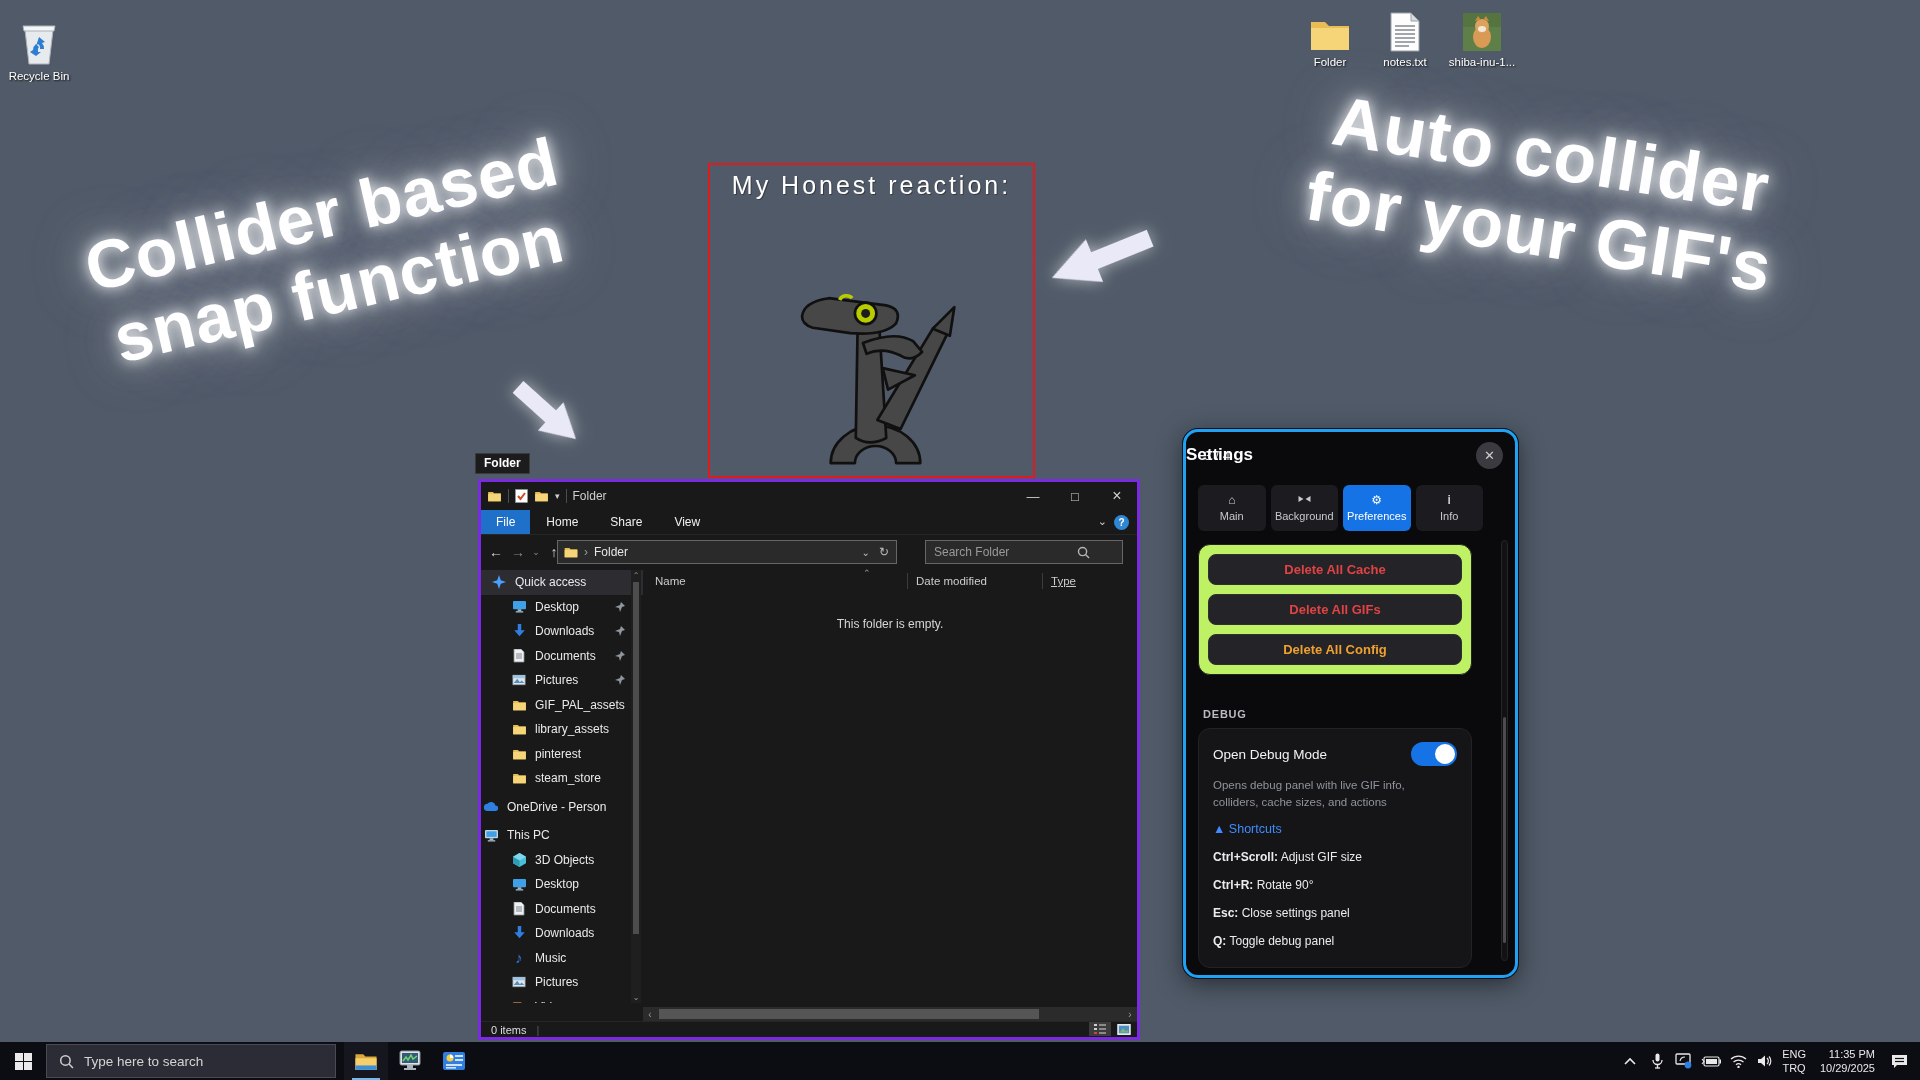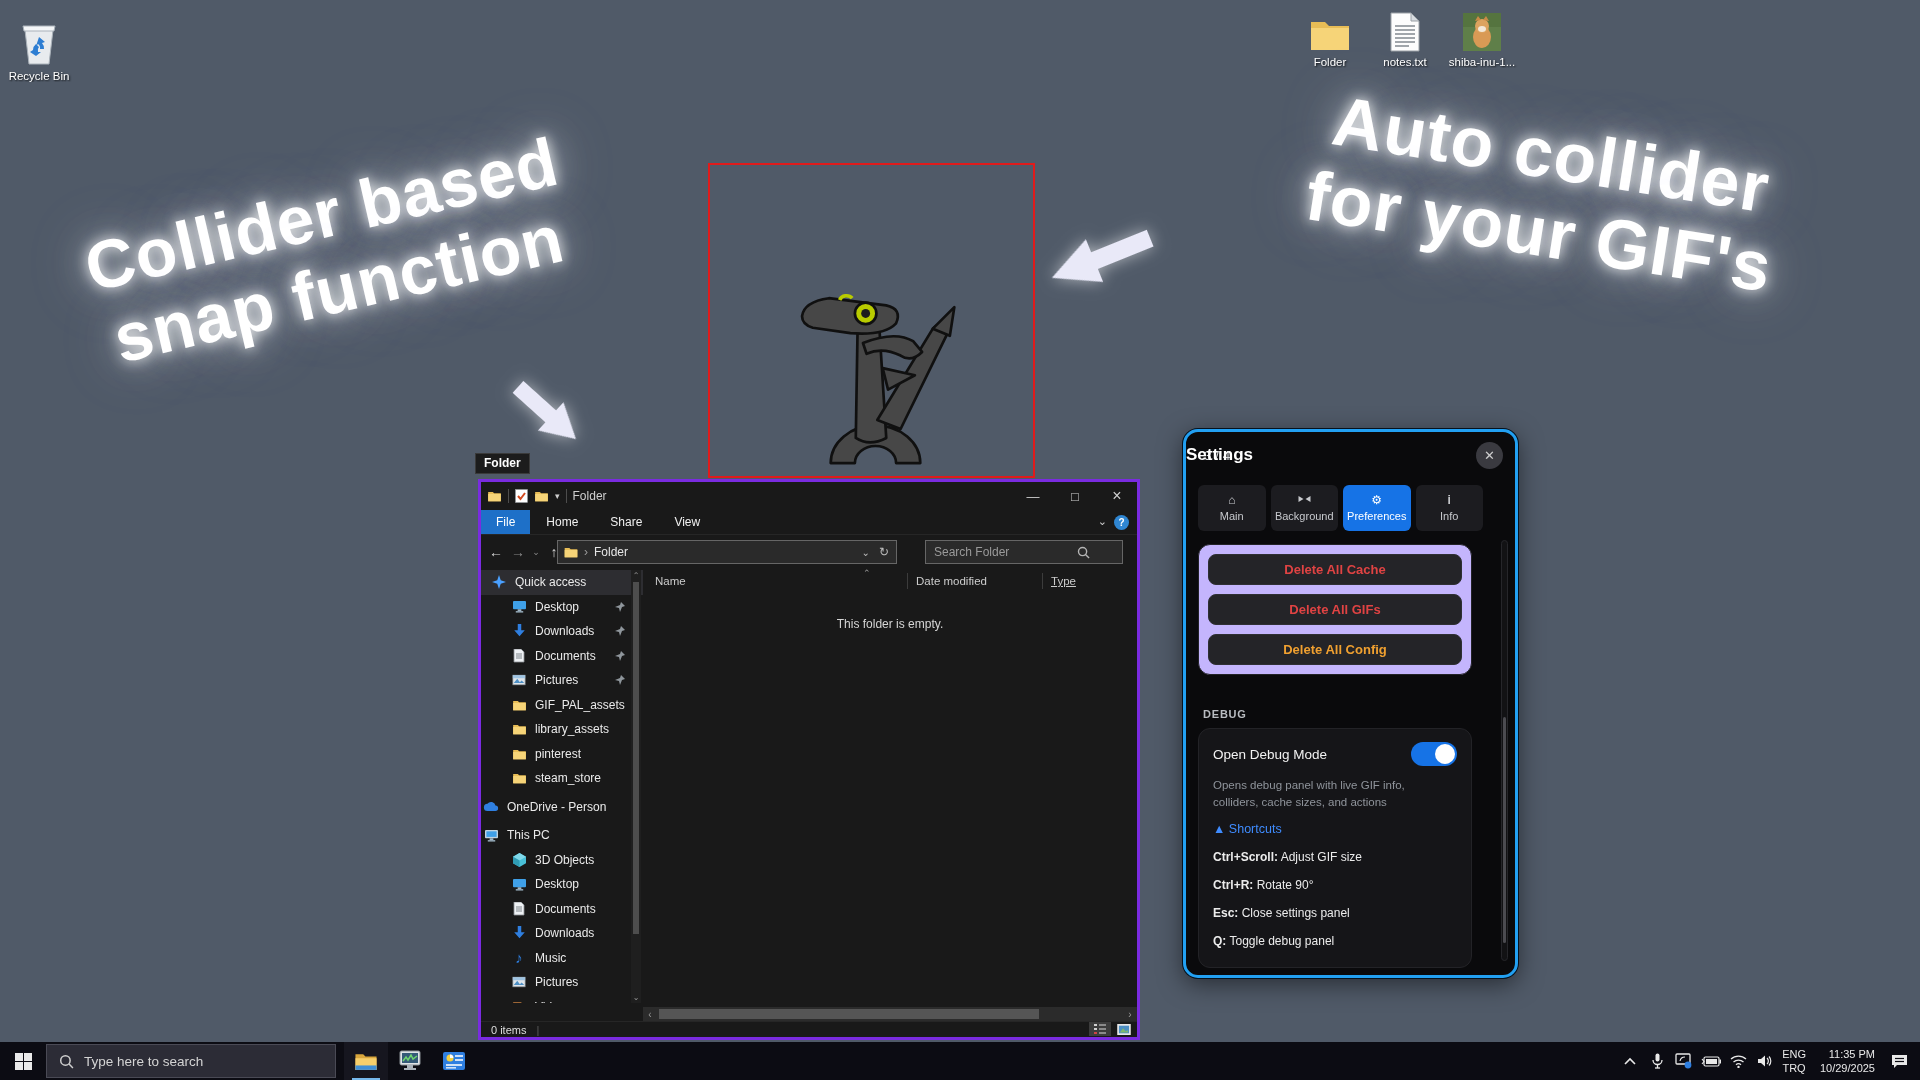--- a/index.html
+++ b/index.html
@@ -71,21 +71,21 @@
   .s-title { position:absolute; width:100%; top:13px; text-align:left; font-size:17px; font-weight:700; color:#fff; }
   .s-close { position:absolute; right:12px; top:10px; width:27px; height:27px; border-radius:50%; background:#3a3a40;
              color:#cfcfcf; display:flex; align-items:center; justify-content:center; font-size:13px; }
   .s-tabs { position:absolute; left:12px; top:53px; width:285px; display:flex; gap:5px; }
   .s-tab { flex:1; height:46px; background:#1c1c20; border-radius:6px; display:flex; flex-direction:column;
            align-items:center; justify-content:center; gap:3px; color:#c7c9cd; font-size:11px; }
   .s-tab .tic { font-size:12px; line-height:12px; height:13px; }
   .s-tab.active { background:#1673e6; color:#fff; }
   .s-scroll { position:absolute; right:7px; top:108px; bottom:14px; width:7px; border:1px solid #26262a; border-radius:4px; background:#121214; }
   .s-sthumb { position:absolute; left:1px; right:1px; top:42%; height:54%; background:#4b4b50; border-radius:3px; }
-  .dgroup { position:absolute; left:12px; top:112px; width:274px; background:#c4b5fd; border:1px solid #232327; border-radius:12px; padding:9px; }
+  .dgroup { position:absolute; left:12px; top:112px; width:274px; background:#bef264; border:1px solid #232327; border-radius:12px; padding:9px; }
   .dbtn { height:31px; background:#242428; border:1px solid #2f2f34; border-radius:8px; display:flex; align-items:center;
           justify-content:center; font-size:13px; font-weight:600; margin-bottom:9px; }
   .dbtn:last-child { margin-bottom:0; }
   .red { color:#e04343; } .orange { color:#f0a030; }
   .s-sec { position:absolute; left:17px; top:276px; font-size:11px; font-weight:700; letter-spacing:.8px; color:#b9bcc1; }
   .dbgcard { position:absolute; left:12px; top:296px; width:274px; height:240px; background:#151518; border:1px solid #232327;
              border-radius:12px; padding:13px 14px; }
   .dbgrow { display:flex; align-items:center; justify-content:space-between; }
   .dbglabel { font-size:13.5px; color:#f2f2f2; }
   .toggle { width:46px; height:24px; border-radius:12px; background:#1673e6; position:relative; }
@@ -183,20 +183,21 @@
 </div>
 
 <svg class="blockarrow" style="left:508px; top:392px; transform:rotate(42deg);" width="78" height="42" viewBox="0 0 78 42">
   <polygon points="0,13 44,13 44,2 78,21 44,40 44,29 0,29" fill="#e9e9f8"></polygon>
 </svg>
 <svg class="blockarrow" style="left:1048px; top:232px; transform:rotate(158deg);" width="106" height="52" viewBox="0 0 106 52">
   <polygon points="0,17 60,17 60,3 106,26 60,49 60,35 0,35" fill="#e9e9f8"></polygon>
 </svg>
 
 <div class="gifbox">
+  <div class="giftitle">My Honest reaction:</div>
   <svg style="position:absolute; left:58px; top:92px;" width="215" height="215" viewBox="0 0 220 240">
     <g stroke="#101010" stroke-width="3" fill="#474747" stroke-linejoin="round">
       <path d="M60 230 a50 42 0 0 1 100 0 l-27 0 a23 19 0 0 0 -46 0 z"></path>
       <path d="M90 80 Q98 70 114 74 L122 202 Q103 212 88 202 z"></path>
       <path d="M112 182 L174 80 Q184 70 192 82 L138 192 z"></path>
       <path d="M174 80 L198 56 L193 88 z"></path>
       <path d="M96 96 Q132 82 152 94 L162 106 Q150 118 138 110 Q118 100 100 108 z"></path>
       <path d="M118 124 L154 132 L124 148 z"></path>
       <path d="M28 66 Q30 50 58 46 L122 54 Q140 58 133 74 Q120 88 82 85 L40 79 Q28 75 28 66 z"></path>
     </g>

